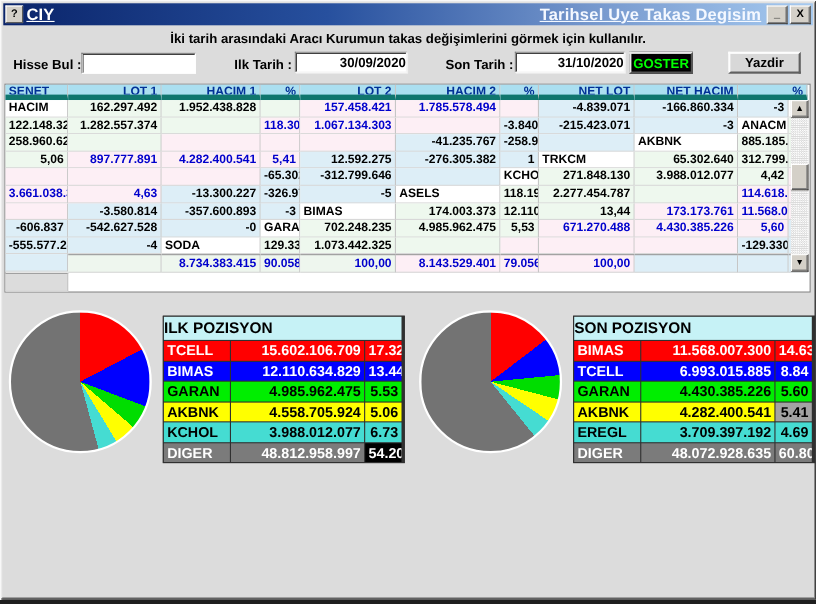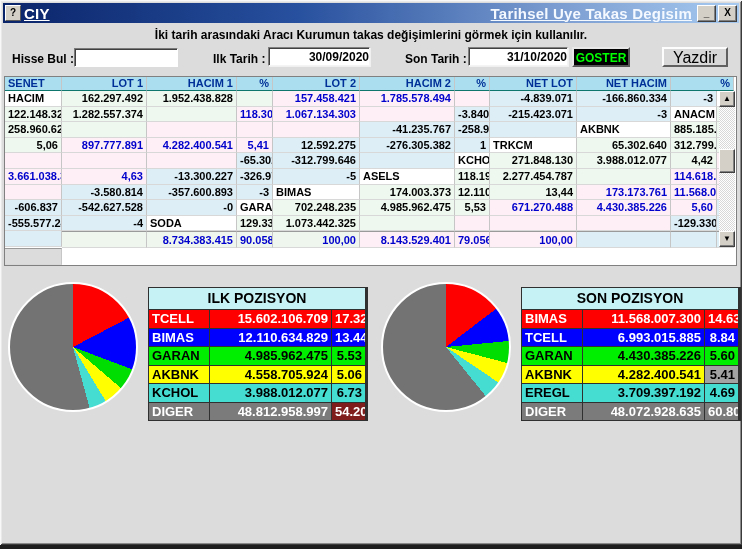--- a/index.html
+++ b/index.html
@@ -21,53 +21,53 @@
   .subtitle{position:absolute;left:0;top:28px;width:100%;text-align:center;font-size:12px;font-weight:bold;color:#000;}
   .flabel{position:absolute;font-size:12px;font-weight:bold;color:#000;top:52px;}
   .sunken{border:1px solid;border-color:#7a7a7a #fff #fff #7a7a7a;box-shadow:inset 1px 1px 0 #404040;background:#fff;}
   .txtinput{position:absolute;left:74px;top:48px;width:98px;height:17px;font-size:12px;padding:0 2px;}
   .datebox{position:absolute;top:47px;height:17px;background:#fff;border:1px solid;border-color:#808080 #f4f4f4 #f4f4f4 #808080;
     box-shadow:inset 1px 1px 0 #404040, 1px 1px 0 #f0f0f0;text-align:right;font-size:12px;font-weight:bold;line-height:18px;color:#000;}
   .goster{position:absolute;left:572px;top:47px;width:58px;height:20px;background:#000;color:#00ff00;
     font-weight:bold;font-size:12px;text-align:center;line-height:18px;
     border:2px solid;border-color:#e8e8e8 #555 #555 #e8e8e8;box-sizing:border-box;cursor:pointer;}
   .yazdir{position:absolute;left:662px;top:47px;width:66px;height:20px;background:#d8d8d8;color:#000;
-    font-weight:normal;font-size:16px;text-align:center;line-height:17px;
+    font-weight:bold;font-size:12px;text-align:center;line-height:17px;
     border:2px solid;border-color:#fdfdfd #606060 #606060 #fdfdfd;box-sizing:border-box;cursor:pointer;}
   
   .maintable{position:absolute;left:4px;top:76px;width:733px;background:#fff;
     border:1px solid #808080;box-sizing:border-box;
     display:grid;grid-template-columns:57px 85px 90px 36px 87px 95px 35px 87px 94px 46px 17px;}
   .cell{font-size:11px;font-weight:bold;line-height:15px;height:15.6px;padding:0 3px;overflow:hidden;white-space:nowrap;
     text-align:right;border-right:1px solid #c6c6c6;border-bottom:1px solid #d8d8d8;box-sizing:border-box;}
   .cell.c0{text-align:left;background:#ffffff;color:#000;}
   .cell.g1{background:#eef8ee;color:#000;}
   .cell.g2{background:#fdeff5;color:#0000cc;}
   .cell.g3{background:#ddeef7;color:#000;}
-  .cell.hd{background:#abdff0;color:#003097;height:14px;line-height:13px;border-bottom:1px solid #0f766e;}
+  .cell.hd{background:#abdff0;color:#003097;height:14px;line-height:13px;border-bottom:5px solid #0f766e;}
   .cell.hd.c0{background:#abdff0;}
   .cell.tot{background:#eef6ee;color:#0000cc;height:17px;line-height:16px;border-top:1px solid #9a9a9a;}
   .cell.tot.t2{background:#fdeff5;} .cell.tot.t3{background:#ddeef7;} .cell.tot.sb{background:#dcdcdc;}
   .trow{display:contents;}
   
   .vscroll{position:absolute;right:1px;top:14px;width:16px;height:156px;
     background:repeating-conic-gradient(#ffffff 0% 25%, #d8d8d8 0% 50%) 0 0/2px 2px;}
   .sbtn{position:absolute;left:0;width:16px;height:16px;background:#d4d0c8;
     border:1px solid;border-color:#fff #404040 #404040 #fff;box-shadow:inset -1px -1px 0 #808080;box-sizing:border-box;
     font-size:8px;color:#000;text-align:center;line-height:13px;}
   .sthumb{position:absolute;left:0;top:58px;width:16px;height:24px;background:#d4d0c8;
     border:1px solid;border-color:#fff #404040 #404040 #fff;box-shadow:inset -1px -1px 0 #808080;box-sizing:border-box;}
   
   .pie{position:absolute;width:130px;height:130px;border-radius:50%;border:2px solid #fff;box-sizing:border-box;}
   
   .postable{position:absolute;top:287px;width:218px;background:#303030;border:1px solid #303030;
     display:grid;grid-template-columns:60px 121px 33px;grid-gap:1px;}
   .pcell{font-size:13px;font-weight:bold;line-height:17px;height:17.5px;padding:0 3px;white-space:nowrap;overflow:hidden;box-sizing:border-box;}
   .pcell.lab{text-align:left;} .pcell.val,.pcell.pct{text-align:right;}
-  .phead{grid-column:1 / span 3;background:#c6f2f6;color:#000;text-align:center;font-size:14px;
+  .phead{grid-column:1 / span 3;background:#c6f2f6;color:#000;font-size:14px;
     font-weight:bold;line-height:20px;height:21px;}
 </style>
 </head>
 <body>
 
 <div class="window">
 
   <div class="titlebar">
     <div class="helpbox">?</div>
     <span class="ttl">CIY</span>
@@ -142,21 +142,21 @@
       <div class="pcell val" style="background: rgb(0, 238, 0); color: rgb(0, 0, 0);">4.985.962.475</div>
       <div class="pcell pct" style="background: rgb(0, 238, 0); color: rgb(0, 0, 0);">5.53</div>
       <div class="pcell lab" style="background: rgb(255, 255, 0); color: rgb(0, 0, 0);">AKBNK</div>
       <div class="pcell val" style="background: rgb(255, 255, 0); color: rgb(0, 0, 0);">4.558.705.924</div>
       <div class="pcell pct" style="background: rgb(255, 255, 0); color: rgb(0, 0, 0);">5.06</div>
       <div class="pcell lab" style="background: rgb(69, 220, 210); color: rgb(0, 0, 0);">KCHOL</div>
       <div class="pcell val" style="background: rgb(69, 220, 210); color: rgb(0, 0, 0);">3.988.012.077</div>
       <div class="pcell pct" style="background: rgb(69, 220, 210); color: rgb(0, 0, 0);">6.73</div>
       <div class="pcell lab" style="background: rgb(123, 123, 123); color: rgb(255, 255, 255);">DIGER</div>
       <div class="pcell val" style="background: rgb(123, 123, 123); color: rgb(255, 255, 255);">48.812.958.997</div>
-      <div class="pcell pct" style="background: #7f1d1d; color: rgb(255, 255, 255); text-align: right;">54.20</div>
+      <div class="pcell pct" style="background: #000000; color: rgb(255, 255, 255); text-align: right;">54.20</div>
     </div>
   <div class="postable" style="left:521px">
     <div class="phead">SON POZISYON</div>
   <div class="pcell lab" style="background: rgb(255, 0, 0); color: rgb(255, 255, 255);">BIMAS</div>
       <div class="pcell val" style="background: rgb(255, 0, 0); color: rgb(255, 255, 255);">11.568.007.300</div>
       <div class="pcell pct" style="background: rgb(255, 0, 0); color: rgb(255, 255, 255);">14.63</div>
       <div class="pcell lab" style="background: rgb(0, 0, 255); color: rgb(255, 255, 255);">TCELL</div>
       <div class="pcell val" style="background: rgb(0, 0, 255); color: rgb(255, 255, 255);">6.993.015.885</div>
       <div class="pcell pct" style="background: rgb(0, 0, 255); color: rgb(255, 255, 255);">8.84</div>
       <div class="pcell lab" style="background: rgb(0, 238, 0); color: rgb(0, 0, 0);">GARAN</div>

